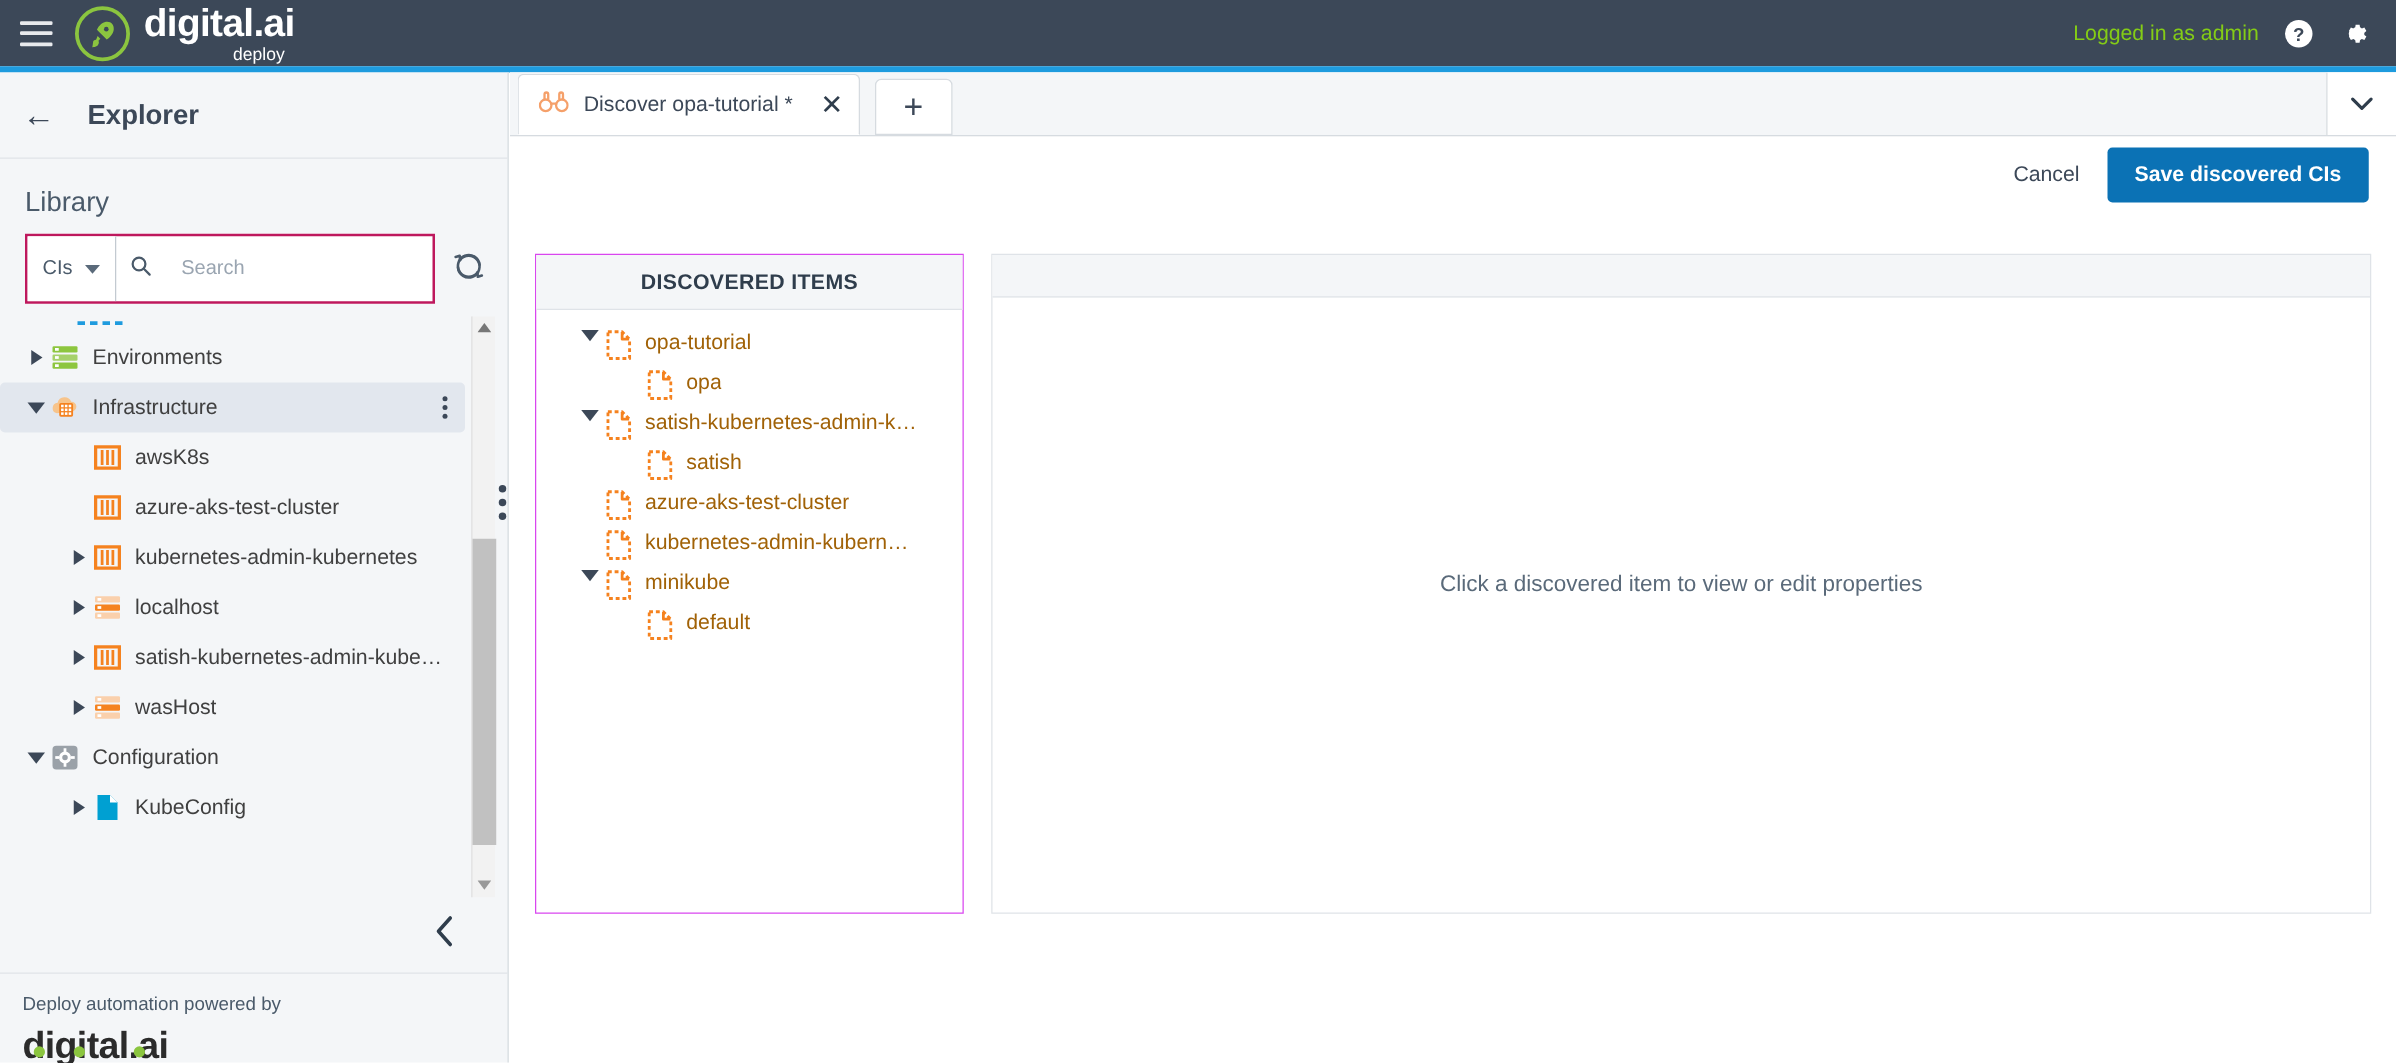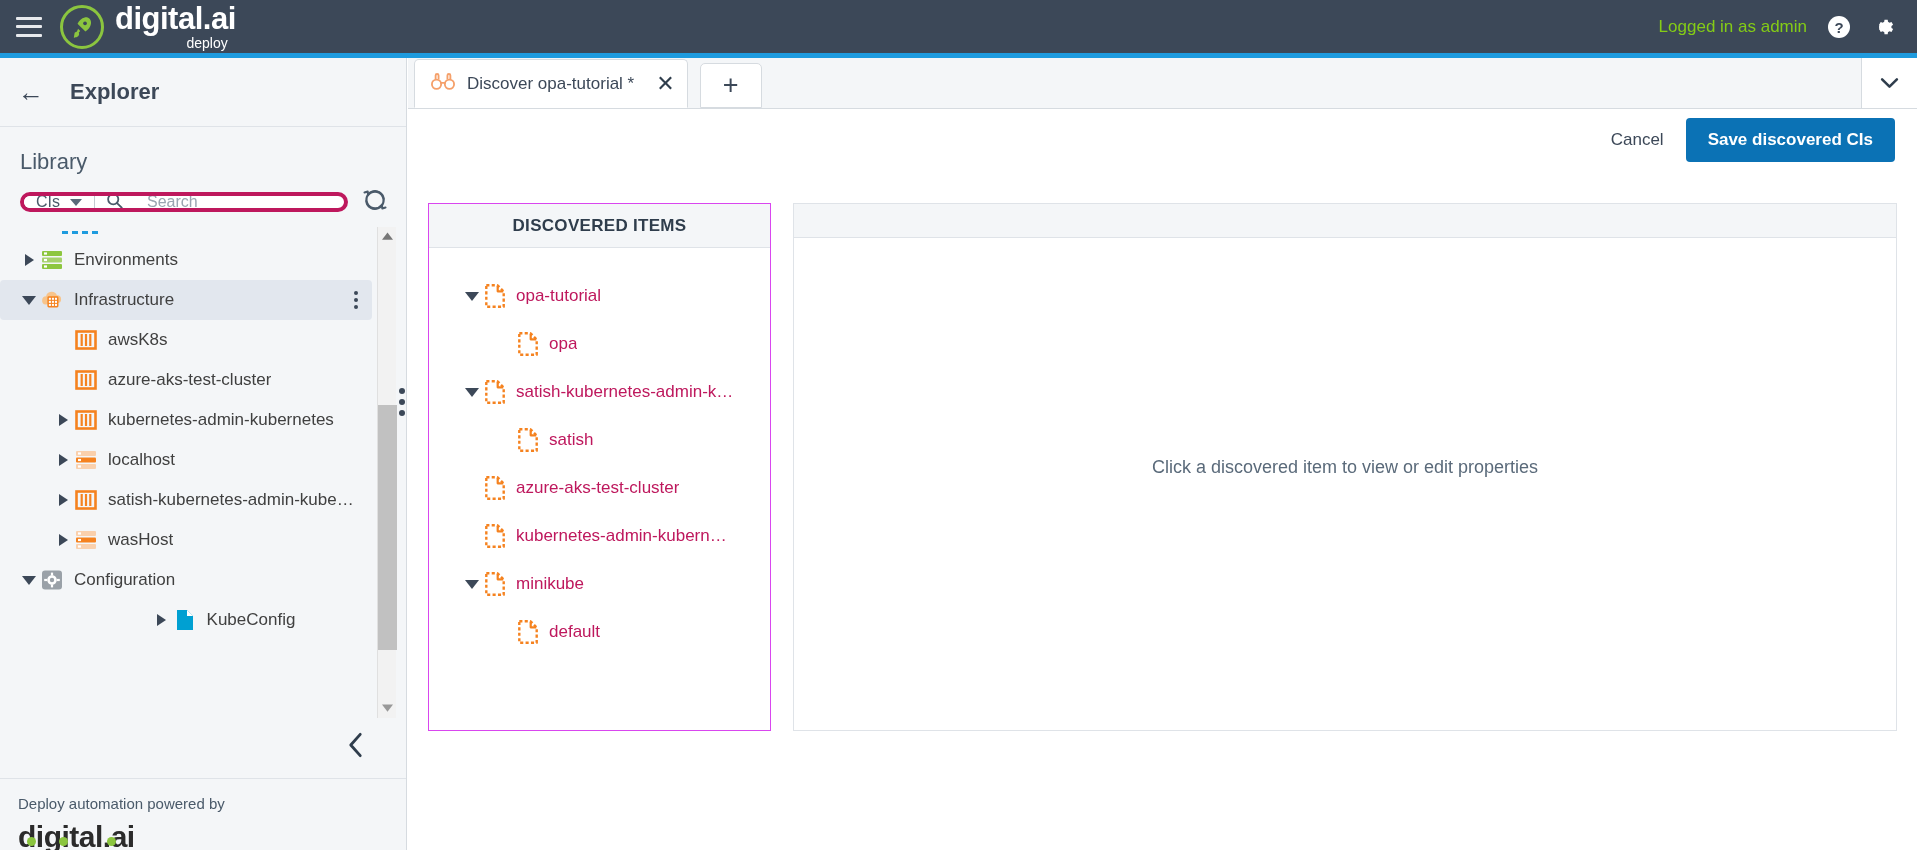--- a/index.html
+++ b/index.html
@@ -47,22 +47,22 @@
   .explorer-head {
     height: 69px; display: flex; align-items: center; gap: 26px;
     padding-left: 18px; border-bottom: 1px solid #dfe3e8;
   }
   .back-arrow { font-size: 26px; color: #3c4858; cursor: pointer; line-height: 1; }
   .explorer-title { font-size: 22px; color: #3c4858; font-weight: 600; }
   .library-title { font-size: 22px; color: #4a5a6a; padding: 22px 0 12px 20px; font-weight: 400;}
 
   .search-row { display: flex; align-items: center; padding: 0 18px 0 20px; gap: 14px; }
   .search-box {
-    flex: 1; display: flex; align-items: stretch; height: 20px;
-    border: 4px solid #be185d; border-radius: 12px; background: #fff; overflow: hidden;
+    flex: 1; display: flex; align-items: stretch; height: 56px;
+    border: 2px solid #be185d; border-radius: 0; background: #fff; overflow: hidden;
   }
   .ci-select {
     display: flex; align-items: center; gap: 10px; padding: 0 12px;
     border-right: 1px solid #c3cad1; font-size: 16px; color: #4a5a6a; cursor: pointer;
     background:#fff;
   }
   .caret-down { width:0;height:0;border-left:6px solid transparent;border-right:6px solid transparent;border-top:7px solid #5a6a7a; }
   .search-field { flex:1; display:flex; align-items:center; gap:24px; padding-left: 11px; }
   .search-field input {
     border: none; outline: none; flex:1; font-size: 16px; color: #333;
@@ -155,21 +155,21 @@
   .panels { display: flex; gap: 22px; padding: 32px 20px 0 20px; height: 560px; }
   .disc-panel {
     width: 343px; border: 1px solid #d946ef; background: #fff; display: flex; flex-direction: column;
   }
   .disc-head {
     height: 44px; background: #f4f6f8; border-bottom: 1px solid #dfe3e8;
     display:flex; align-items:center; justify-content:center;
     font-size: 17px; font-weight: 700; color: #2f3d4c; letter-spacing: 0.3px;
   }
   .disc-body { padding: 16px 10px 0 10px; }
-  .d-row { display:flex; align-items:center; height: 32px; font-size: 17px; color:#be185d; cursor:pointer;margin-top:16px;}
+  .d-row { display:flex; align-items:flex-start; height: 32px; font-size: 17px; color:#a16207; cursor:pointer;}
   .d-twisty { width: 26px; display:flex; align-items:center; justify-content:center; flex:0 0 26px;}
   .d-icon { width: 22px; height: 24px; flex: 0 0 22px; margin-right: 9px; }
   .d-label { white-space: nowrap; overflow:hidden; text-overflow: ellipsis; }
   .props-panel {
     flex: 1; border: 1px solid #dfe3e8; background: #fff; position: relative;
   }
   .props-top { height: 34px; background: #f4f6f8; border-bottom: 1px solid #dfe3e8;}
   .props-empty {
     position: absolute; top: 0; left: 0; right: 0; bottom: 0;
     display:flex; align-items:center; justify-content:center;
@@ -400,21 +400,21 @@
                 <g fill="#ffffff">
                   <rect x="9.9" y="2.6" width="2.2" height="3"></rect>
                   <rect x="9.9" y="14.4" width="2.2" height="3"></rect>
                   <rect x="3.2" y="8.9" width="3" height="2.2"></rect>
                   <rect x="15.8" y="8.9" width="3" height="2.2"></rect>
                 </g>
               </svg>
             </span>
             <span class="tree-label">Configuration</span>
           </div>
-          <div class="tree-row" style="padding-left: 76px; justify-content: center;">
+          <div class="tree-row" style="padding-left: 52px;">
             <span class="twisty">
               <span class="tw-right"></span>
             </span>
             <span class="ic">
               <svg width="18" height="22" viewBox="0 0 18 22">
                 <path d="M1 1h10l6 6v14H1z" fill="#00a0d2"></path>
                 <path d="M11 1l6 6h-6z" fill="#ffffff"></path>
               </svg>
             </span>
             <span class="tree-label">KubeConfig</span>

